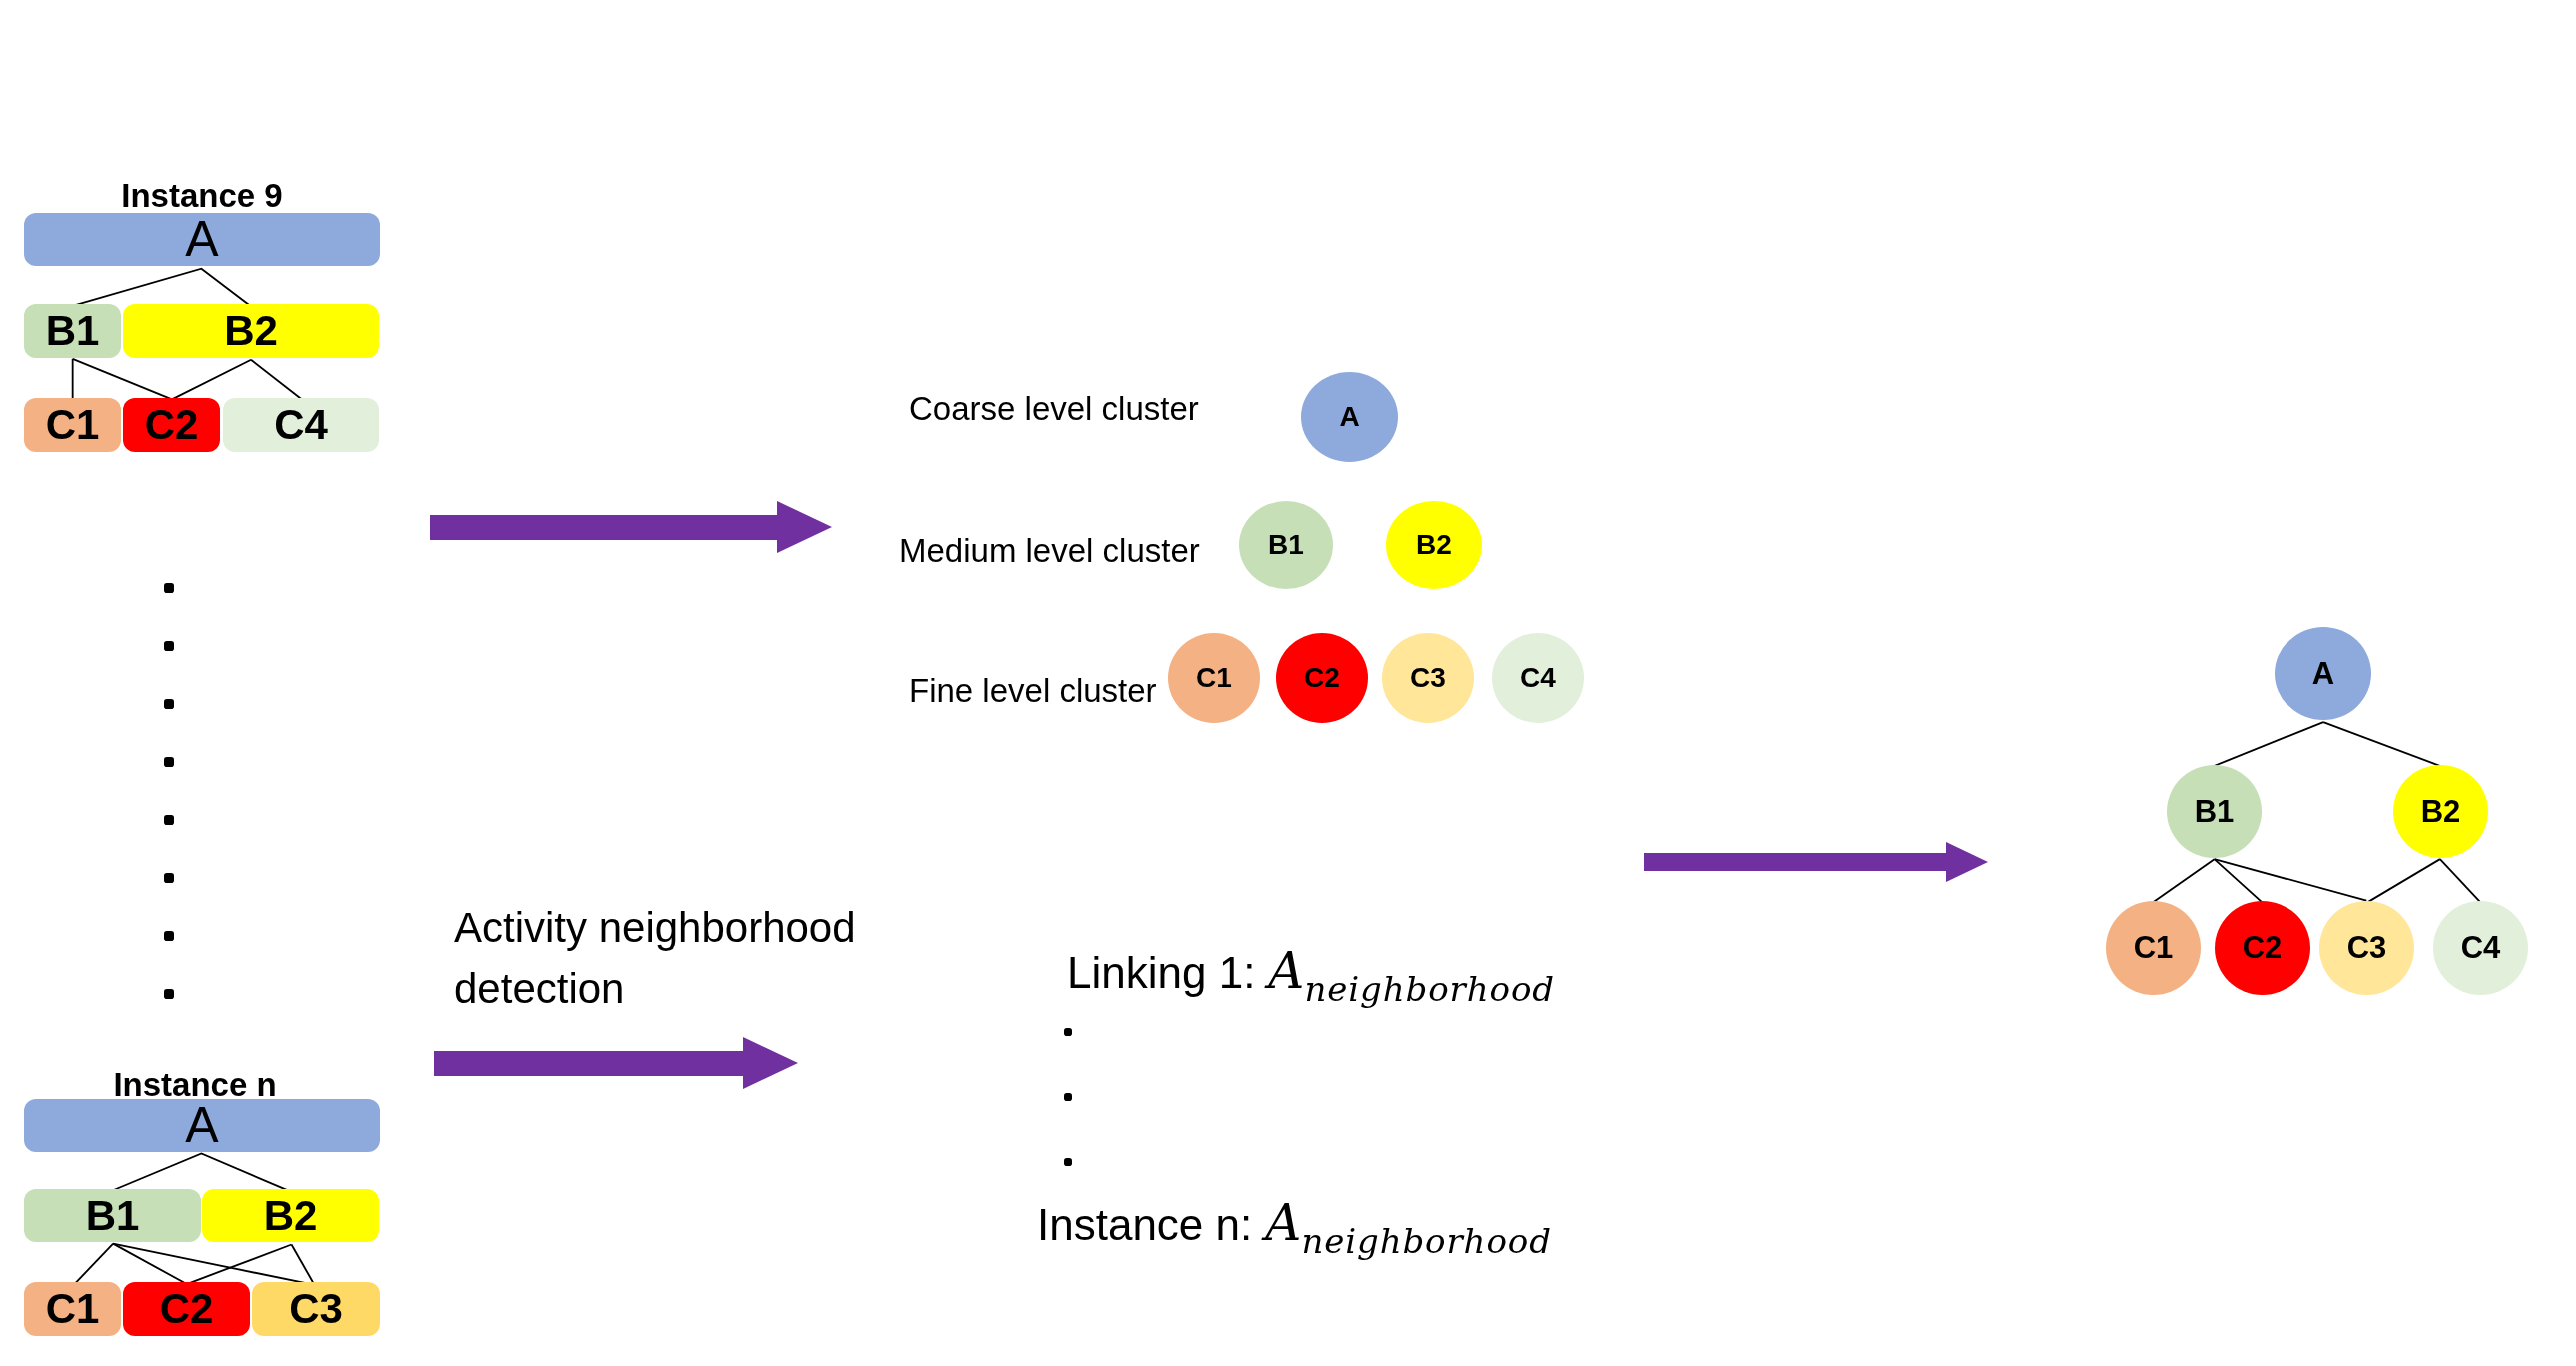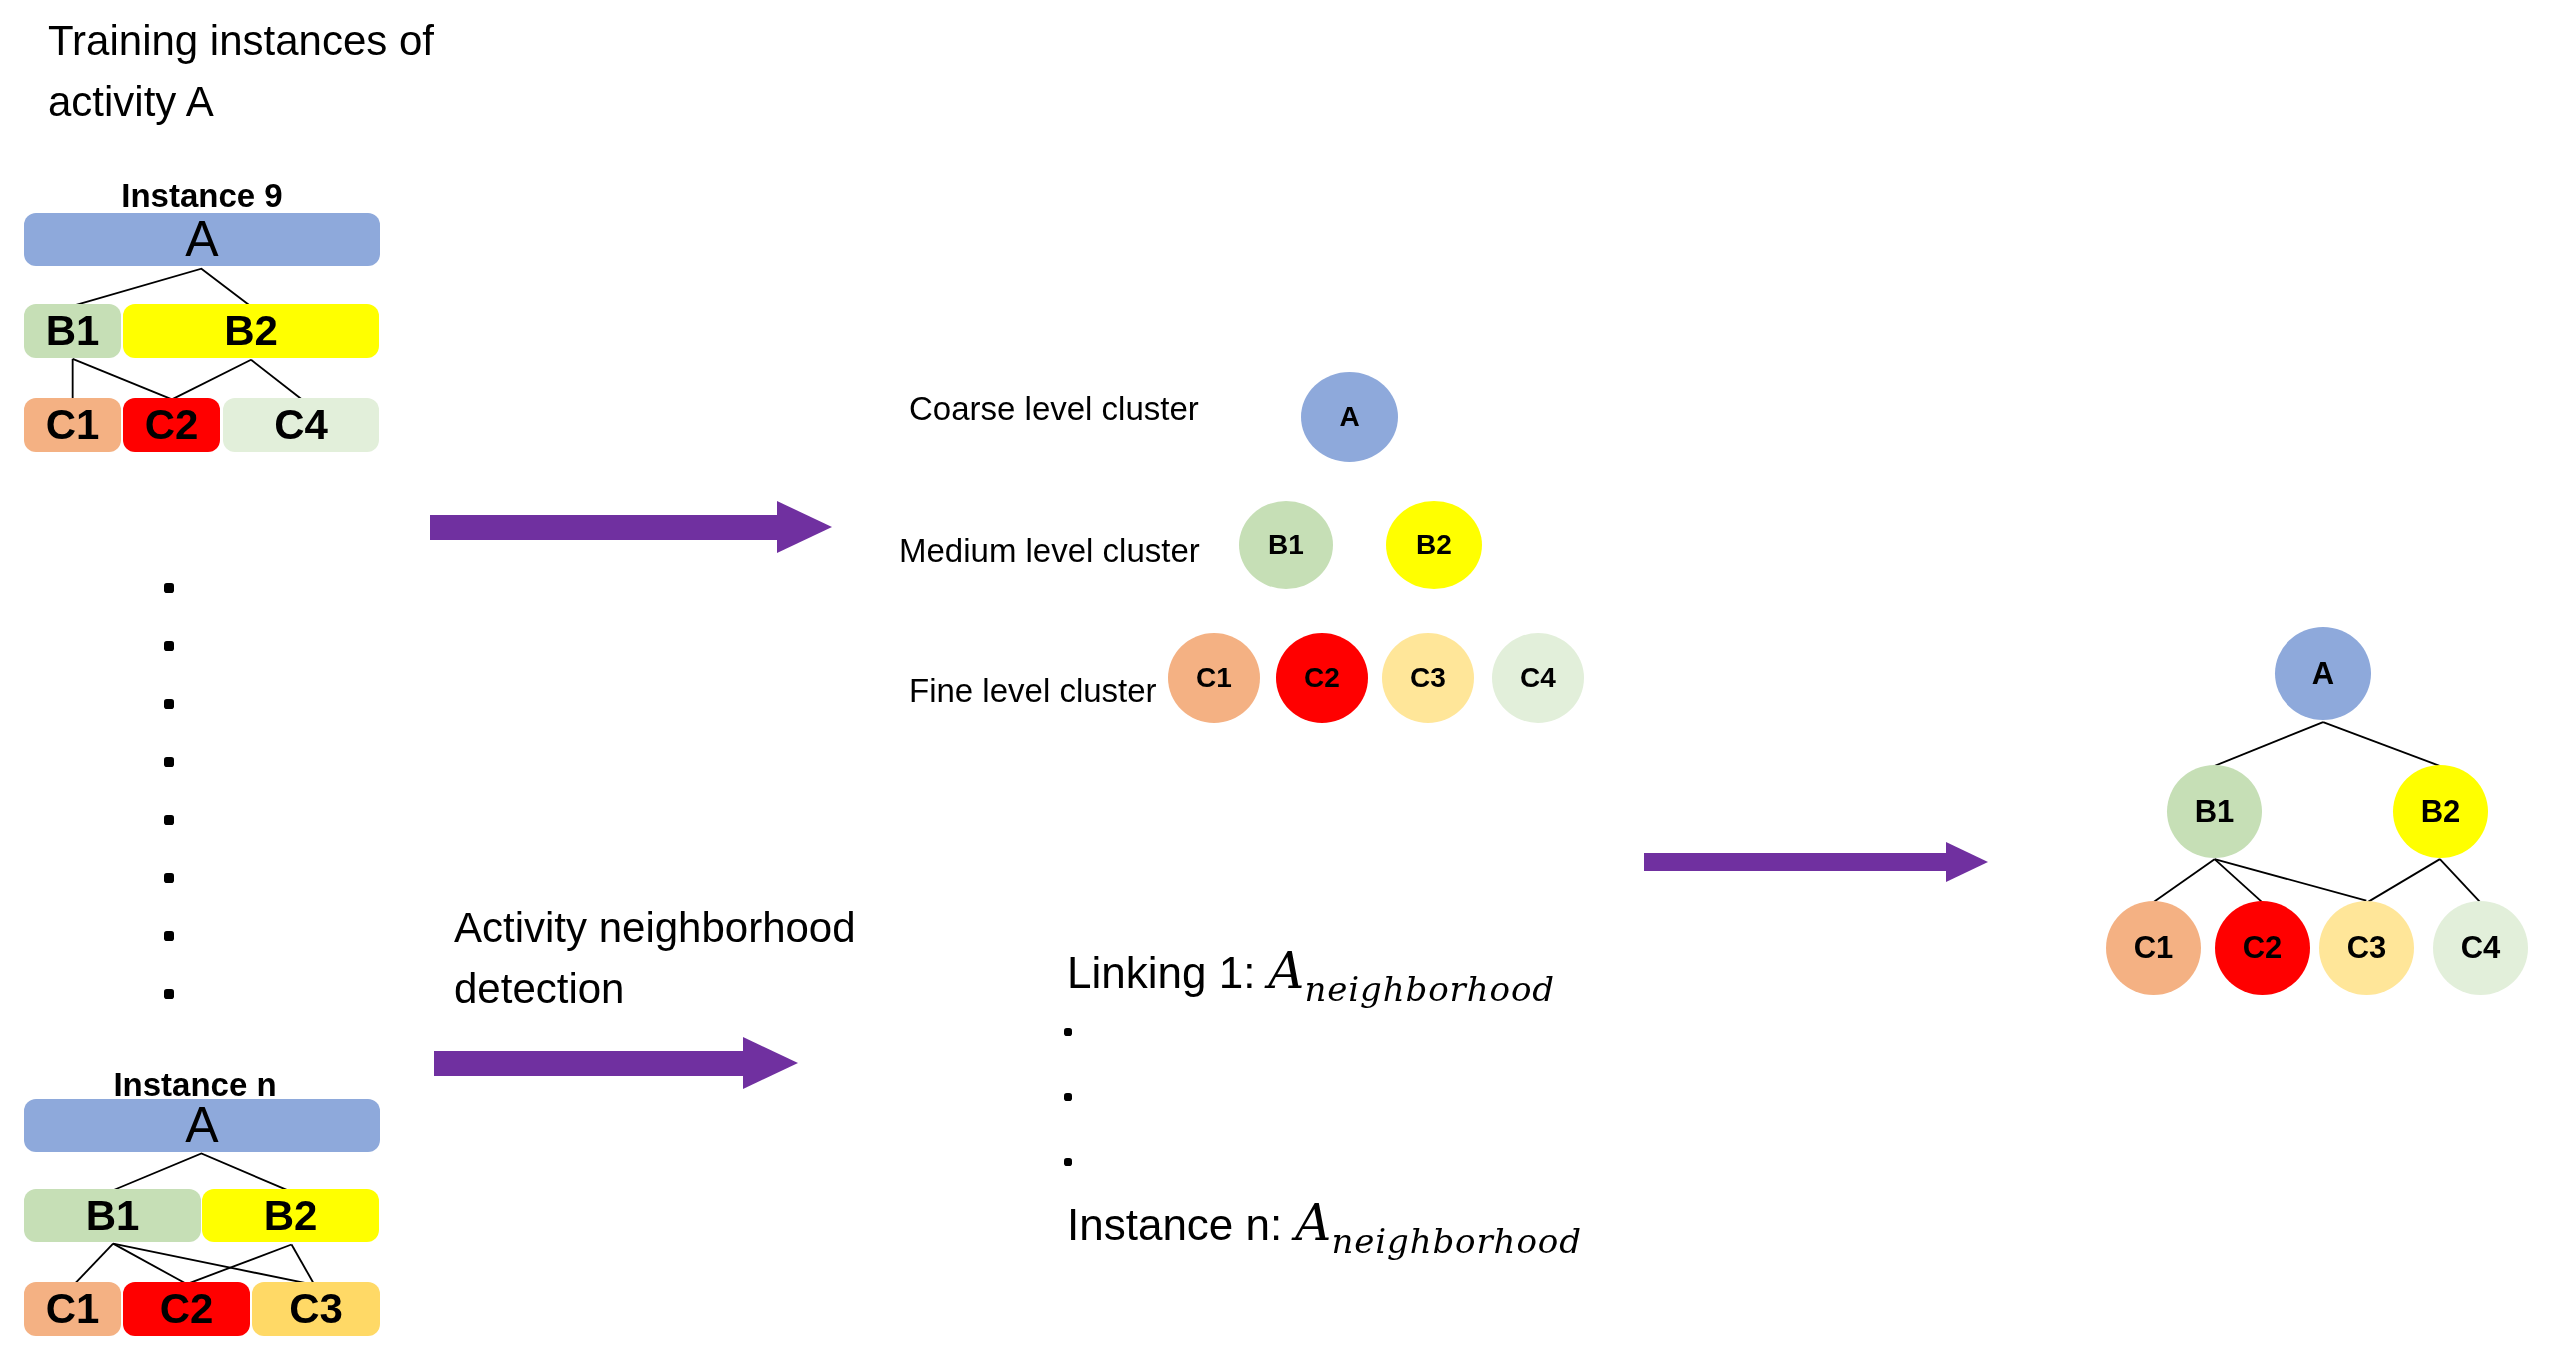--- a/index.html
+++ b/index.html
@@ -62,21 +62,21 @@
   #cl-B1{left:1239px;top:501px;width:94px;height:88px;line-height:88px;}
   #cl-B2{left:1386px;top:501px;width:96px;height:88px;line-height:88px;}
   #cl-C1{left:1168px;top:633px;width:92px;height:90px;line-height:90px;}
   #cl-C2{left:1276px;top:633px;width:92px;height:90px;line-height:90px;}
   #cl-C3{left:1382px;top:633px;width:92px;height:90px;line-height:90px;}
   #cl-C4{left:1492px;top:633px;width:92px;height:90px;line-height:90px;}
 
   
   .nb-line{font-size:44px;white-space:nowrap;}
   #nb-line1{left:1067px;top:942px;}
-  #nb-linen{left:1067px;top:1194px;}
+  #nb-linen{left:1037px;top:1194px;}
   .math{font-family:"DejaVu Serif",serif;font-style:italic;font-size:50px;margin-left:13px;}
   .math sub{font-size:34px;line-height:0;vertical-align:-13px;letter-spacing:0.9px;}
 
   
   .tree-node{font-size:31px;}
   #tr-A {left:2275px;top:627px;width:96px;height:93px;line-height:93px;}
   #tr-B1{left:2167px;top:765px;width:95px;height:93px;line-height:93px;}
   #tr-B2{left:2393px;top:765px;width:95px;height:93px;line-height:93px;}
   #tr-C1{left:2106px;top:901px;width:95px;height:94px;line-height:94px;}
   #tr-C2{left:2215px;top:901px;width:95px;height:94px;line-height:94px;}
@@ -107,21 +107,20 @@
       <line x1="2526" y1="785" x2="2407" y2="833"></line>
       <line x1="2526" y1="785" x2="2654" y2="833"></line>
       <line x1="2408" y1="934" x2="2341" y2="981"></line>
       <line x1="2408" y1="934" x2="2460" y2="981"></line>
       <line x1="2408" y1="934" x2="2573" y2="979"></line>
       <line x1="2653" y1="934" x2="2574" y2="981"></line>
       <line x1="2653" y1="934" x2="2697" y2="981"></line>
     </g>
   </svg>
 
-  <div class="abs bigtext" id="heading">Training instances of activity A</div>
 
   <div class="abs inst-title" id="inst1-label">Instance 9</div>
   <div class="bar rootbar" id="inst1-A" style="background: rgb(142, 169, 219);">A</div>
   <div class="bar" id="inst1-B1" style="background: rgb(198, 223, 182);">B1</div>
   <div class="bar" id="inst1-B2" style="background: rgb(255, 255, 0);">B2</div>
   <div class="bar" id="inst1-C1" style="background: rgb(244, 177, 131);">C1</div>
   <div class="bar" id="inst1-C2" style="background: rgb(255, 0, 0);">C2</div>
   <div class="bar" id="inst1-C4" style="background: rgb(226, 239, 218);">C4</div>
 
   <div class="abs dotcol" id="dots-left">

